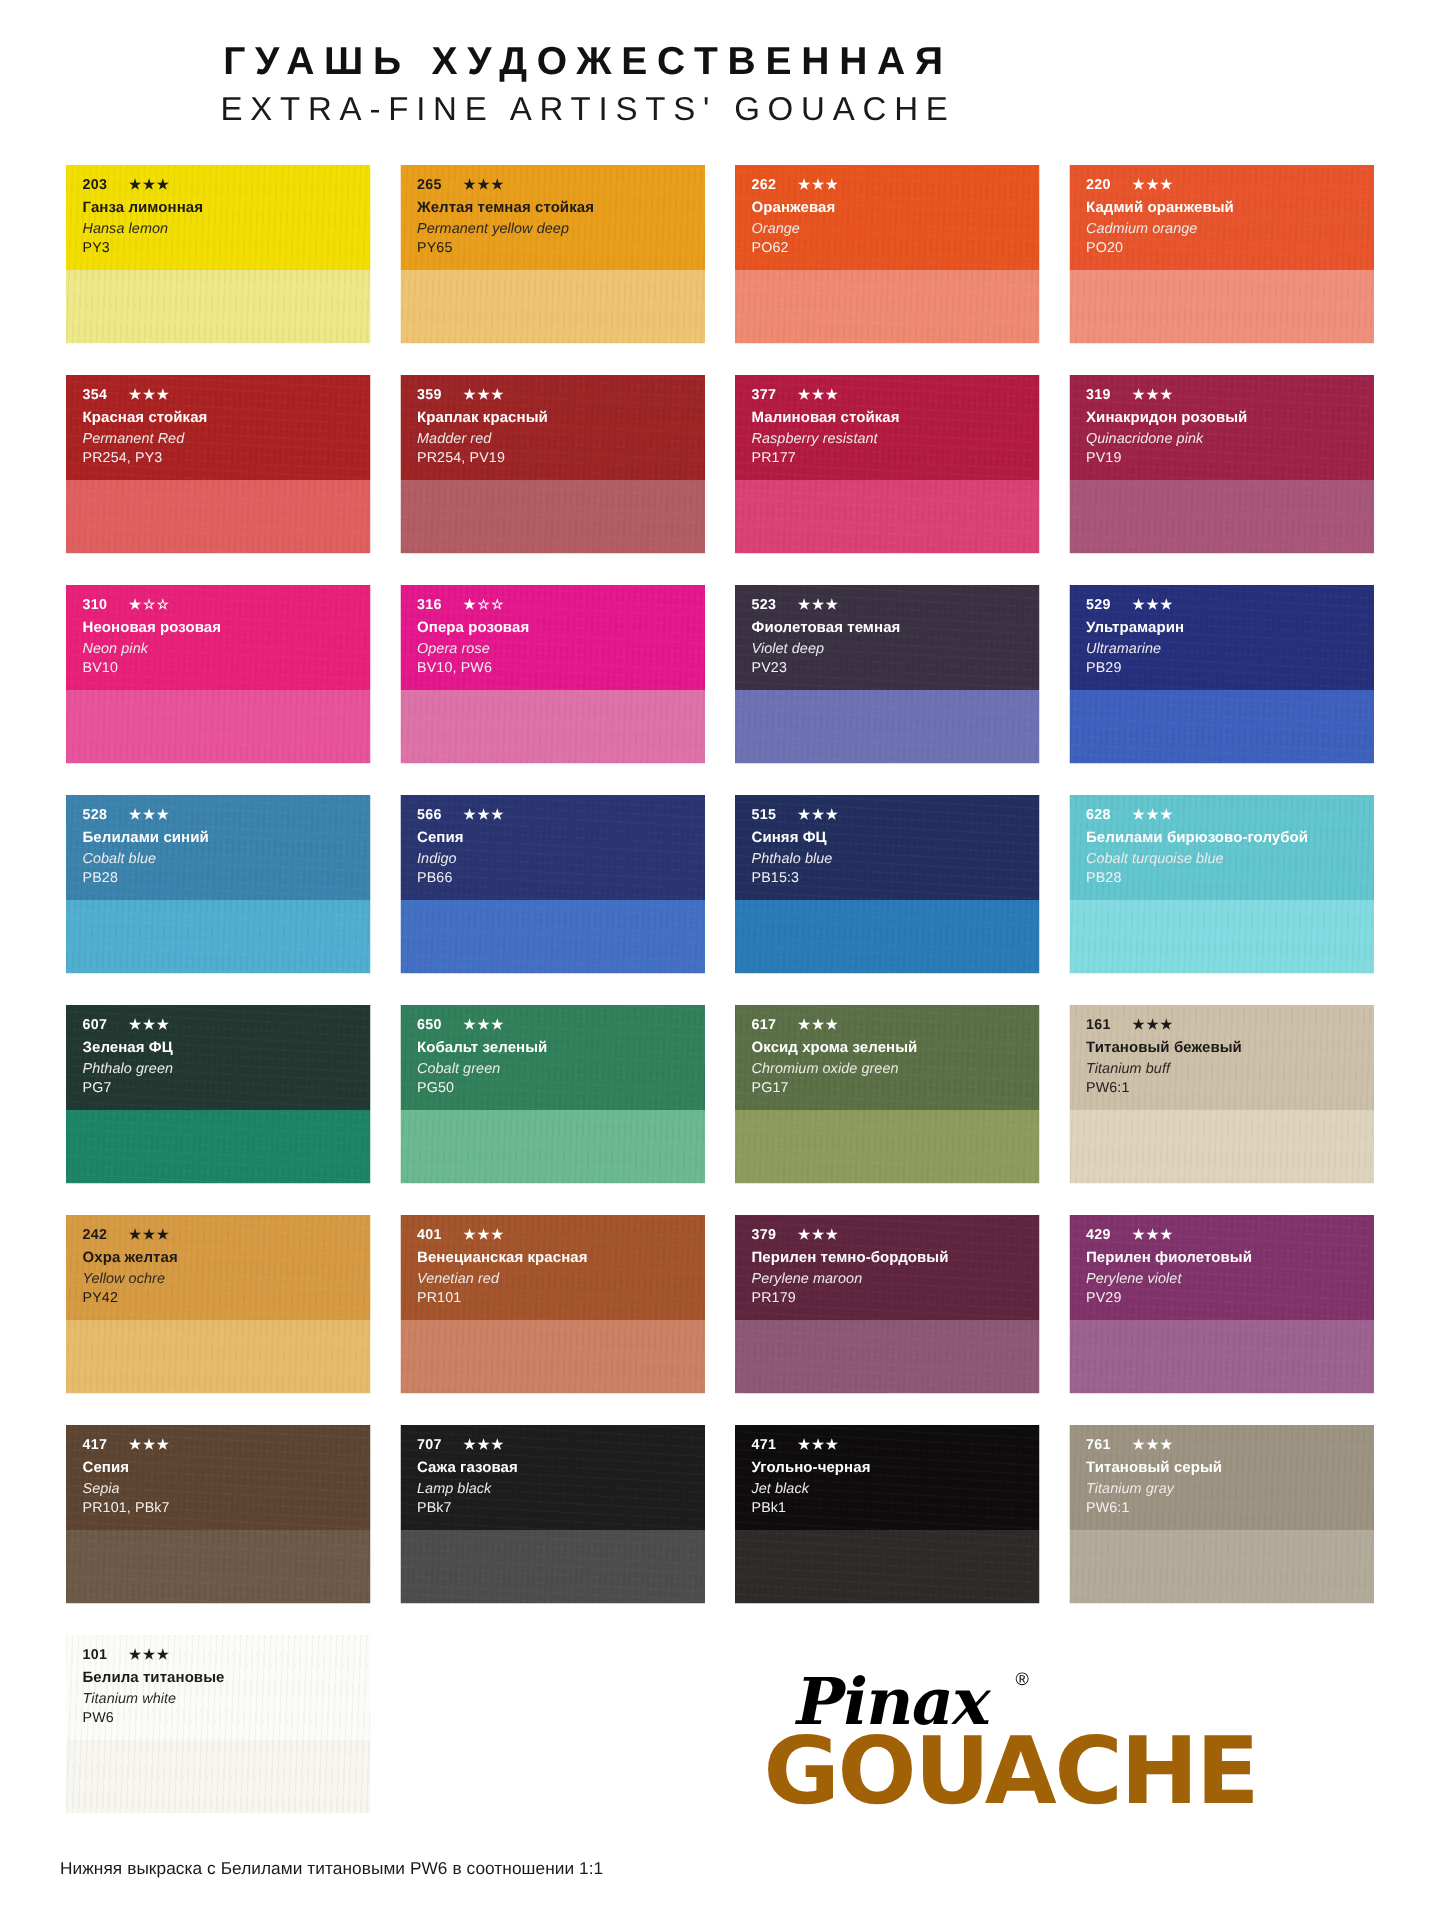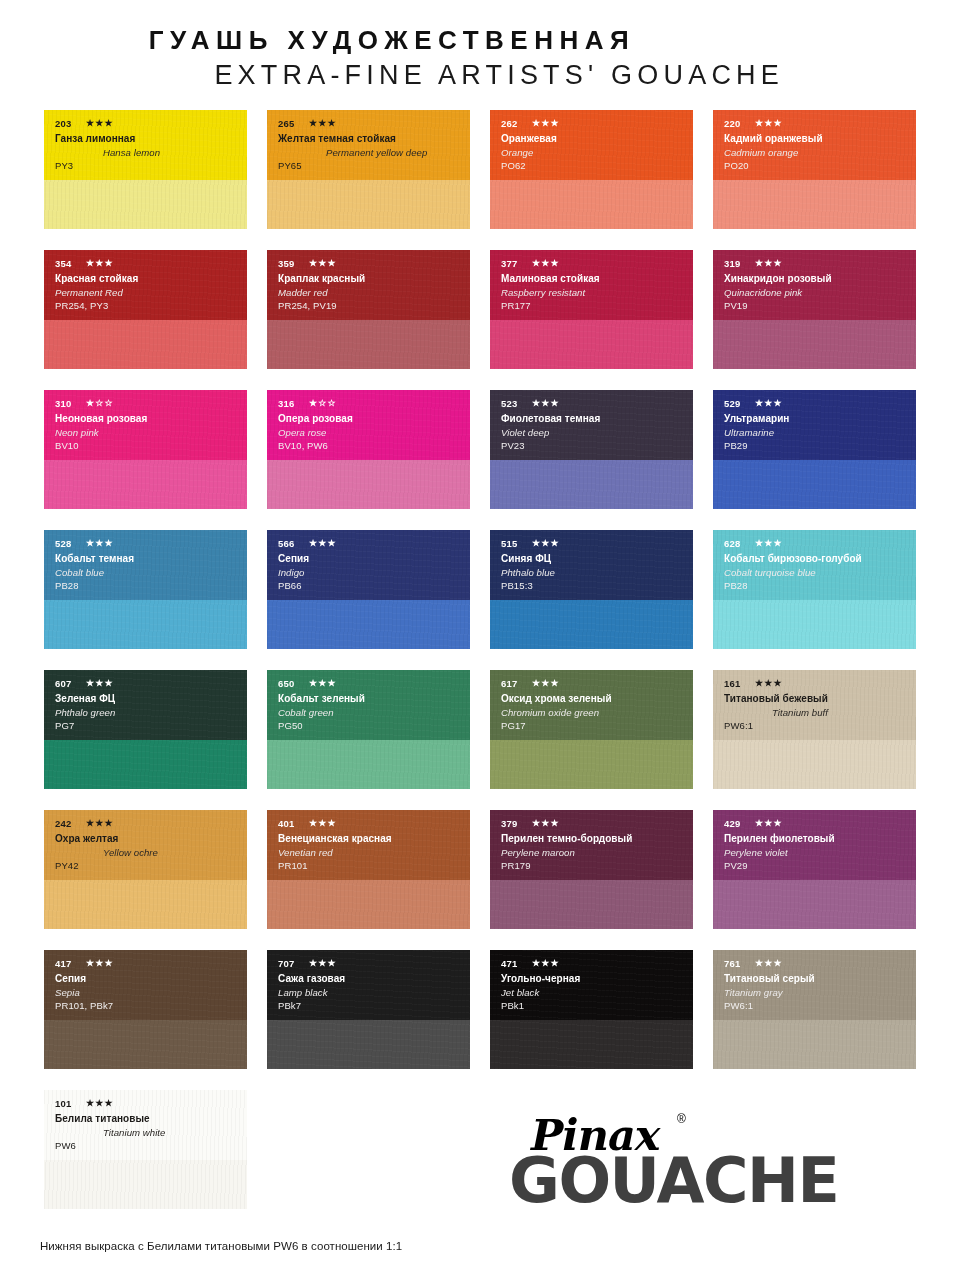--- a/index.html
+++ b/index.html
@@ -11,22 +11,22 @@
   }
   .page { width: 784px; height: 1280px; position: relative; background:#fff; }
 
   
   .header { padding-top: 26px; text-align: center; }
   .title-ru {
     font-size: 26px; font-weight: 700; letter-spacing: 6.5px;
     color: #111111; line-height: 1.12; white-space: nowrap;
   }
   .title-en {
-    font-size: 27px; font-weight: 400; letter-spacing: 5.2px;
-    color: #1a1a1a; line-height: 1.25; margin-top: 4px; white-space: nowrap; text-align: right;
+    font-size: 22px; font-weight: 400; letter-spacing: 5.2px;
+    color: #1a1a1a; line-height: 1.25; margin-top: 4px; white-space: nowrap;
   }
 
   
   .grid {
     position: absolute;
     left: 44px; top: 110px;
     width: 872px;
     display: grid;
     grid-template-columns: repeat(4, 203px);
     column-gap: 20px;
@@ -74,41 +74,41 @@
   .pigment {
     font-size: 9.5px; font-weight: 400; line-height: 1.38;
     letter-spacing: .1px; white-space: nowrap;
   }
   .txt-light .line-code, .txt-light .name-ru,
   .txt-light .name-en, .txt-light .pigment, .txt-light .stars { color: #ffffff; }
   .txt-light .name-en { color: #eceaea; }
   .txt-light .pigment { color: #f2f0f0; }
   .txt-dark .line-code, .txt-dark .name-ru,
   .txt-dark .name-en, .txt-dark .pigment, .txt-dark .stars { color: #1c1a18; }
-  .txt-dark .name-en { color: #2a2724; margin-left: 48px; }
+  .txt-dark .name-en { color: #2a2724; }
 
   
   .logo {
     position: absolute; left: 497px; top: 1104px;
     width: 420px; height: 120px; text-align: right;
   }
   .logo-pinax {
     position: absolute; left: 34px; top: 6px;
     font-family: "DejaVu Serif", serif;
     font-size: 43px; font-weight: 700; font-style: italic;
     color: #000000; letter-spacing: -1px;
   }
   .logo-reg {
     position: absolute; left: 180px; top: 8px;
     font-size: 12px; color: #000; font-weight: 400;
   }
   .logo-gouache {
     position: absolute; left: 12px; top: 46px;
     font-size: 62px; font-weight: 700; letter-spacing: -1.5px;
-    color: #404040;
+    color: #a16207;
     font-family: "DejaVu Sans", sans-serif;
     line-height: 1;
   }
 
   
   .footer {
     position: absolute; left: 40px; top: 1240px;
     font-size: 11.5px; color: #1a1a1a; letter-spacing: .05px;
   }
 </style>
@@ -293,21 +293,21 @@
       </div>
       <div class="swatch txt-light">
         <div class="top" style="background: rgb(59, 131, 172);"></div>
         <div class="bottom" style="background: rgb(81, 174, 209);"></div>
         <div class="grain"></div>
         <div class="info">
           <div class="line-code">
             <span class="code">528</span>
             <span class="stars">★★★</span>
           </div>
-          <div class="name-ru">Кобальт темная</div>
+          <div class="name-ru">Белилами синий</div>
           <div class="name-en">Cobalt blue</div>
           <div class="pigment">PB28</div>
         </div>
       </div>
       <div class="swatch txt-light">
         <div class="top" style="background: rgb(43, 53, 114);"></div>
         <div class="bottom" style="background: rgb(67, 112, 195);"></div>
         <div class="grain"></div>
         <div class="info">
           <div class="line-code">
@@ -335,21 +335,21 @@
       </div>
       <div class="swatch txt-light">
         <div class="top" style="background: rgb(99, 198, 206);"></div>
         <div class="bottom" style="background: rgb(129, 219, 224);"></div>
         <div class="grain"></div>
         <div class="info">
           <div class="line-code">
             <span class="code">628</span>
             <span class="stars">★★★</span>
           </div>
-          <div class="name-ru">Кобальт бирюзово-голубой</div>
+          <div class="name-ru">Белилами бирюзово-голубой</div>
           <div class="name-en">Cobalt turquoise blue</div>
           <div class="pigment">PB28</div>
         </div>
       </div>
       <div class="swatch txt-light">
         <div class="top" style="background: rgb(34, 56, 48);"></div>
         <div class="bottom" style="background: rgb(29, 133, 101);"></div>
         <div class="grain"></div>
         <div class="info">
           <div class="line-code">

